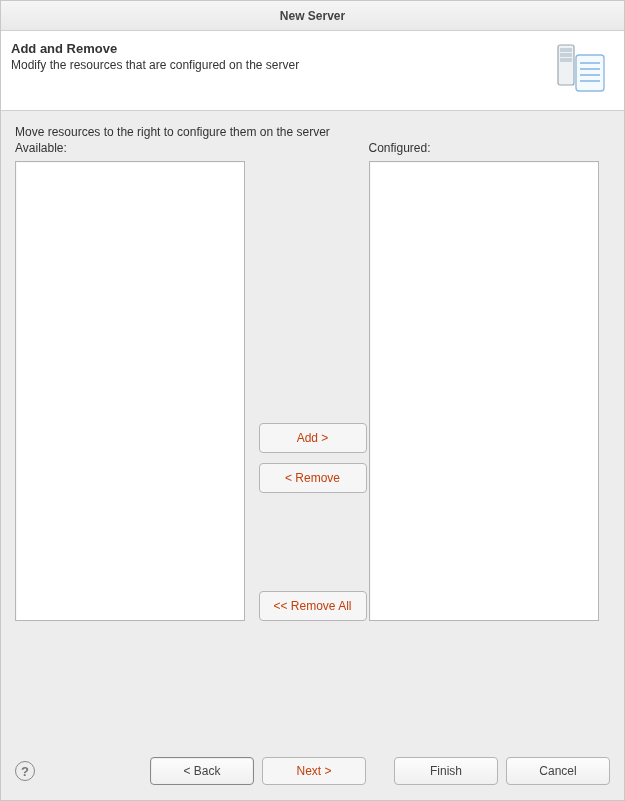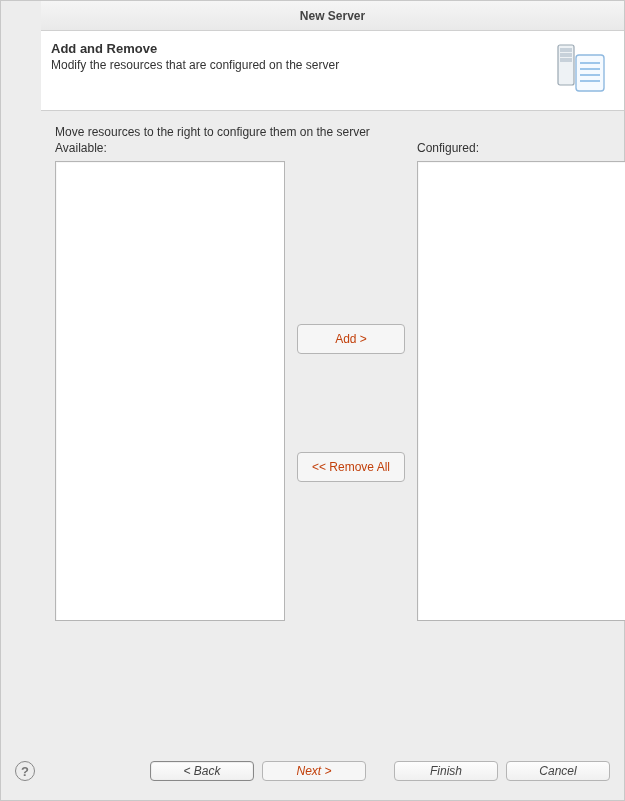--- a/index.html
+++ b/index.html
@@ -55,22 +55,21 @@
       background: #ededed;
       padding: 14px 14px 0 14px;
     }
     .instruction {
       font-size: 12px;
       color: #333;
       margin-bottom: 2px;
     }
     .transfer-row {
       display: flex;
-      gap: 12px;
-      align-items: center;
+      align-items: flex-end;
     }
     .col {
       display: flex;
       flex-direction: column;
       flex: 1 1 0;
     }
     .col-label {
       font-size: 12px;
       color: #333;
       margin-bottom: 6px;
@@ -134,33 +133,31 @@
       color: #777;
       font-weight: bold;
       font-size: 13px;
       cursor: pointer;
     }
     .footer-spacer {
       flex: 1;
     }
     .footer .btn {
       width: 104px;
-      height: 20px;
-      font-style: italic;
+      height: 28px;
     }
     .btn.primary-outline {
       border: 1px solid #888;
       box-shadow: inset 0 0 0 1px #eee;
     }
     .window {
       position: relative;
       width: 625px;
       height: 801px;
       border: 1px solid #c8c8c8;
-      padding-left: 40px;
     }
     .middle-spacer {
       height: 46px;
     }
   </style>
 </head>
 <body>
 
 <div class="window">
 
@@ -194,20 +191,21 @@
     <div class="transfer-row">
 
       <div class="col">
         <div class="col-label">Available:</div>
         <div class="listbox"></div>
       </div>
 
       <div class="middle-col">
         <div class="middle-group">
           <button class="btn" disabled="">Add &gt;</button>
+          <button class="btn" disabled="">&lt; Remove</button>
         </div>
         <div class="middle-spacer"></div>
         <div class="middle-group">
           <button class="btn" disabled="">&lt;&lt; Remove All</button>
         </div>
       </div>
 
       <div class="col">
         <div class="col-label">Configured:</div>
         <div class="listbox"></div>

